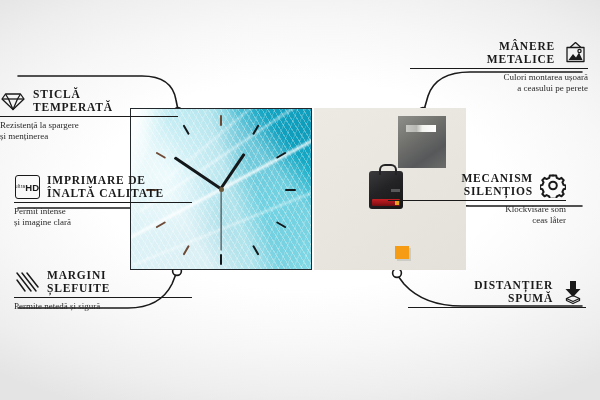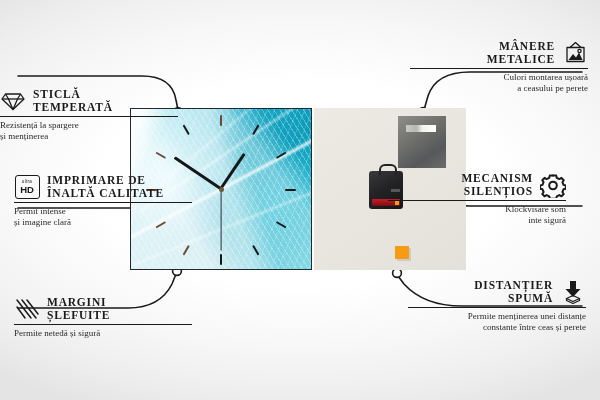--- a/index.html
+++ b/index.html
@@ -235,21 +235,21 @@
     color: #1a1a1a;
   }
   .icon svg { display: block; }
 
   .hd-badge {
     width: 23px;
     height: 22px;
     border: 1.6px solid #1a1a1a;
     border-radius: 3px;
     display: flex;
-    flex-direction: column;
+    flex-direction: row;
     align-items: center;
     justify-content: center;
     line-height: 1;
   }
   .hd-ultra {
     font-family: "Liberation Sans", sans-serif;
     font-size: 4.5px;
     letter-spacing: .3px;
     color: #1a1a1a;
   }
@@ -257,21 +257,21 @@
     font-family: "Liberation Sans", sans-serif;
     font-size: 9.5px;
     font-weight: bold;
     color: #1a1a1a;
     margin-top: 0.5px;
   }
 
   
   #callout-tempered-glass { left: 0;  top: 44px; margin-top: 44px; }
   #callout-print-quality  { left: 14px;  top: 174px; }
-  #callout-polished-edges { left: 14px;  top: 296px; }
+  #callout-polished-edges { left: 14px;  top: 269px; }
   #callout-metal-handles  { left: 410px; top: 40px; }
   #callout-silent-mech    { left: 388px; top: 172px; }
   #callout-foam-spacer    { left: 408px; top: 279px; }
 </style>
 </head>
 <body>
 
 <div id="stage">
 
   <svg id="connectors" viewBox="0 0 600 400">
@@ -417,37 +417,35 @@
                      l2.3,0.6 l1.1,2.7 l-1.3,2 l2.2,2.3 l2.1,-1.2 l2.6,1.2 l0.6,2.4 l3.2,0"></path>
             <circle cx="13" cy="12.5" r="3.8"></circle>
           </g>
         </svg>
       </span>
       <span class="callout-title">MECANISM
 SILENȚIOS</span>
     </div>
     <div class="callout-rule"></div>
     <div class="callout-sub">Klockvisare som
-inte sigură</div>
+ceas låter</div>
   </div>
 
   <div class="callout right" id="callout-foam-spacer">
     <div class="callout-head">
       <span class="icon">
         <svg width="26" height="25" viewBox="0 0 26 25">
           <g fill="#1a1a1a">
             <path d="M10,1 h6 v8 h4.5 l-7.5,8 l-7.5,-8 h4.5 z"></path>
           </g>
           <g fill="none" stroke="#1a1a1a" stroke-width="1.3" stroke-linejoin="round">
             <path d="M6.5,18.5 L13,15.5 L19.5,18.5 L13,21.5 Z"></path>
             <path d="M6.5,18.5 L6.5,20.5 L13,23.5 L19.5,20.5 L19.5,18.5"></path>
           </g>
         </svg>
       </span>
       <span class="callout-title">DISTANȚIER
 SPUMĂ</span>
     </div>
     <div class="callout-rule"></div>
-    <div class="callout-sub">Permite menținerea unei distanțe
-constante între ceas și perete</div>
   </div>
 
 </div>
 
 </body></html>

